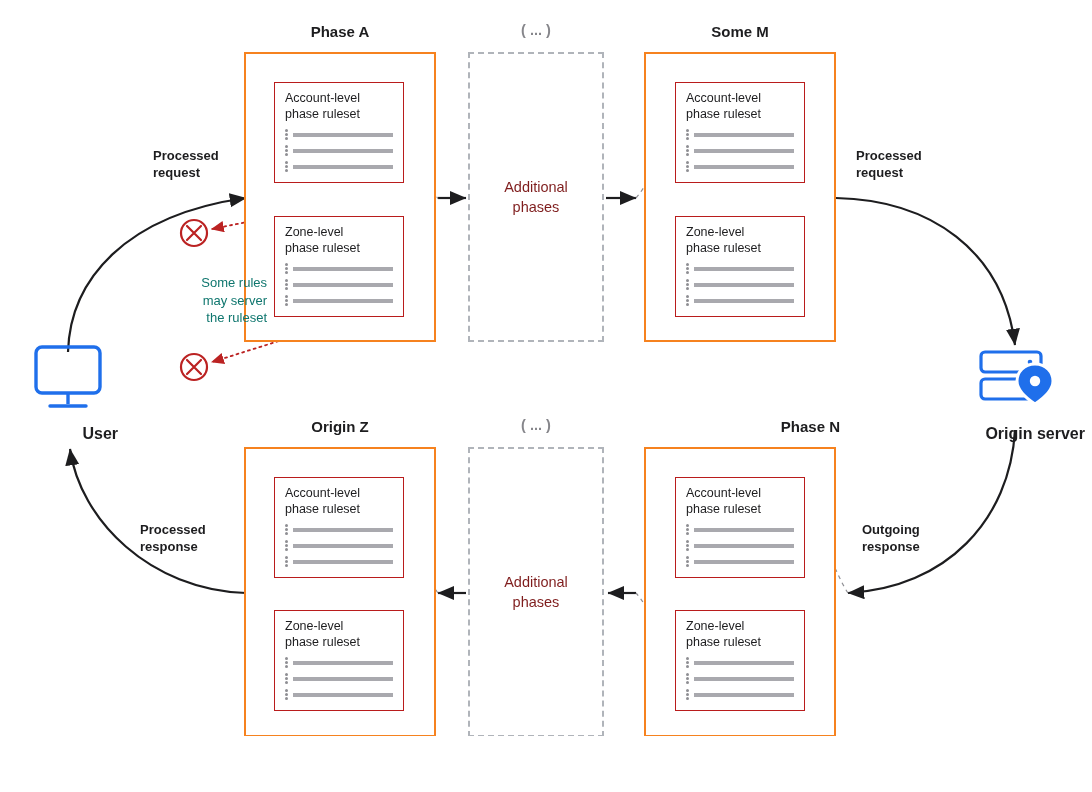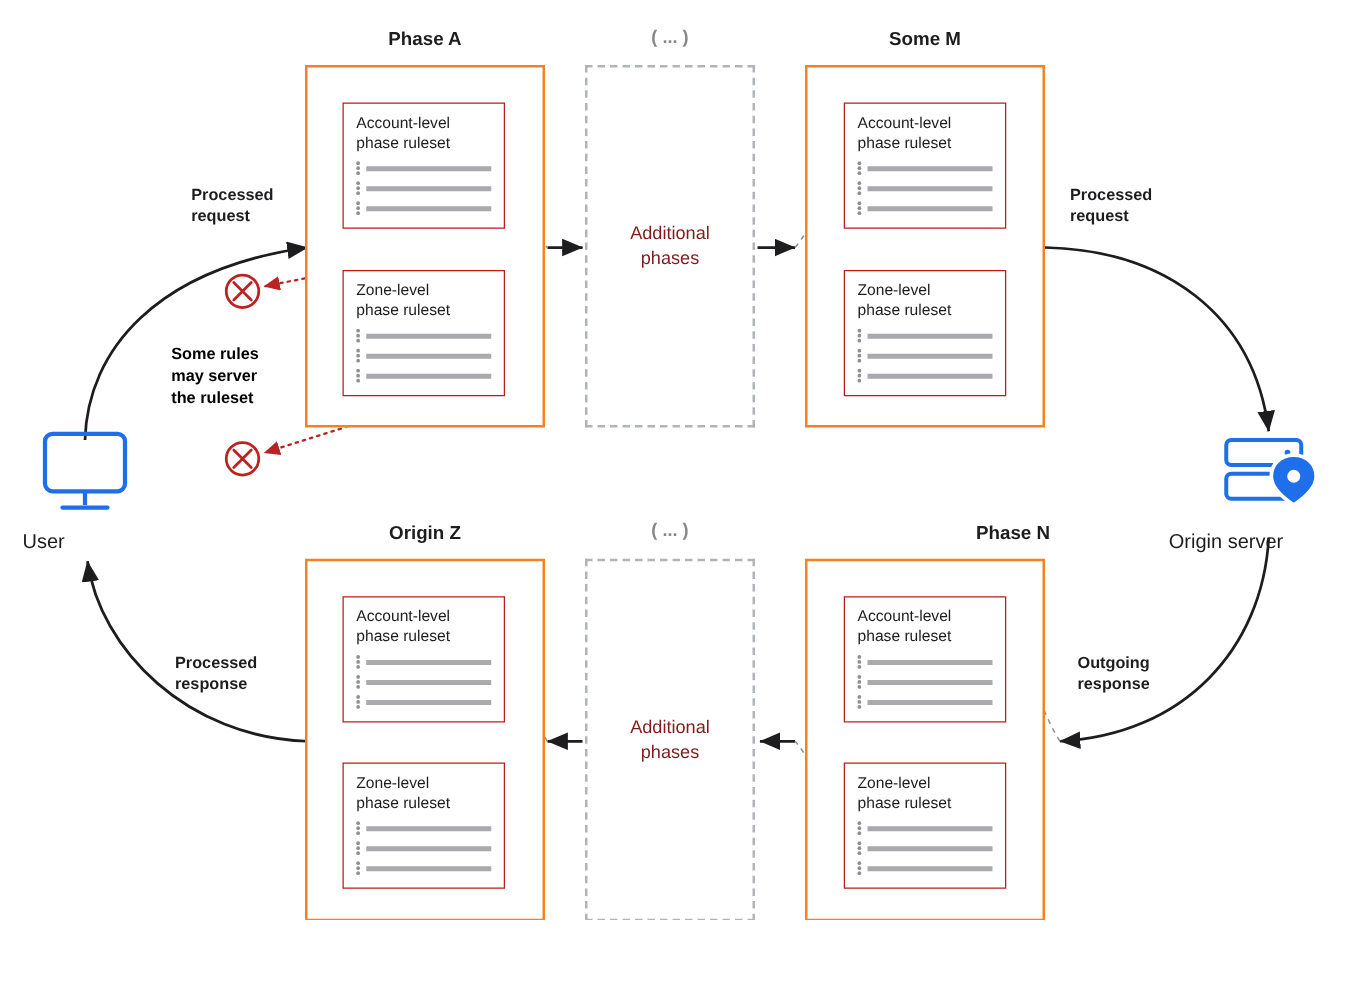--- a/index.html
+++ b/index.html
@@ -110,31 +110,31 @@
   .edge-label {
     position: absolute;
     font-size: 13px;
     font-weight: bold;
     line-height: 1.3;
     color: #1d1d1f;
   }
   .block-note {
     position: absolute;
     font-size: 13px;
+    font-weight: normal;
+    line-height: 1.35;
+    color: #0f766e;
+    text-align: right;
+  }
+  .node-label {
+    position: absolute;
+    font-size: 16px;
     font-weight: bold;
-    line-height: 1.35;
-    color: #000000;
-    text-align: left;
-  }
-  .node-label {
-    position: absolute;
-    font-size: 16px;
-    font-weight: normal;
     color: #1d1d1f;
-    text-align: left;
+    text-align: right;
   }
 </style>
 </head>
 <body>
 
 <div id="stage">
 
   <svg id="svg-layer" viewBox="0 0 1092 792">
     <defs>
       <marker id="arrowBlack" markerWidth="9" markerHeight="9" refX="7.4" refY="3.2" orient="auto" markerUnits="strokeWidth">

